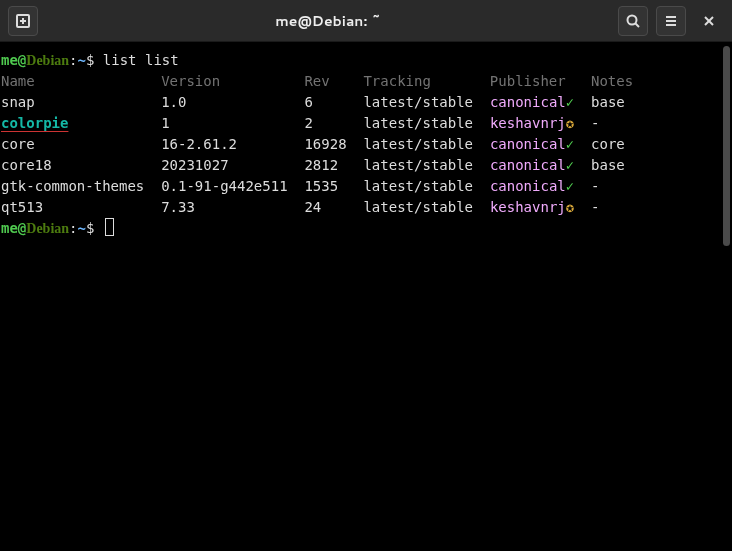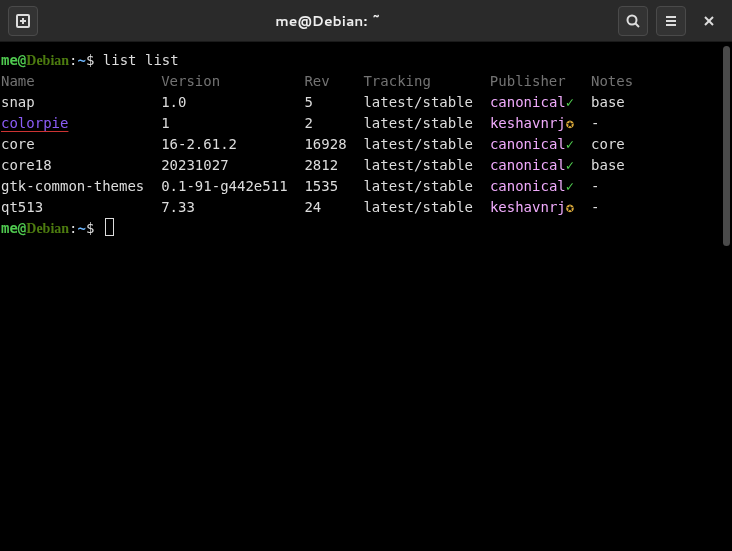--- a/index.html
+++ b/index.html
@@ -68,21 +68,21 @@
     }
     .line { white-space: pre; }
     .user { color: #4fc94f; font-weight: bold; }
     .host { color: #4d7c0f; font-weight: bold; font-family: Liberation Serif, serif; }
     .colon { color: #ddd; }
     .path { color: #6fb8ff; font-weight: bold; }
     .dollar { color: #ddd; }
     .cmd { color: #ddd; }
     .header { color: #737373; }
     .row { white-space: pre; }
-    .link { color: #8b5cf6; text-decoration: underline; text-decoration-color: #c33; text-underline-offset: 3px; }
+    .link { color: #14b8a6; text-decoration: underline; text-decoration-color: #c33; text-underline-offset: 3px; font-weight: bold; }
     .pub { color: #f0abfc; }
     .check { color: #4fc94f; }
     .star { color: #d9a83a; }
     .cursor {
       display: inline-block;
       width: 9px;
       height: 18px;
       border: 1px solid #ddd;
       vertical-align: text-bottom;
       margin-left: 2px;
@@ -122,21 +122,21 @@
     </div>
   </div>
 </div>
 
 <div class="terminal">
   <div class="scrollbar"></div>
   <div class="terminal-inner">
     <div class="line"><span class="user">me</span><span class="user">@</span><span class="host">Debian</span><span class="colon">:</span><span class="path">~</span><span class="dollar">$ </span><span class="cmd">list list</span></div>
     <div class="line header" id="header-line">Name               Version          Rev    Tracking       Publisher   Notes</div>
     <div id="rows">
-        <div class="line row"><span>snap               </span><span>1.0              5      latest/stable  </span><span class="pub">canonical</span><span class="check">✓</span><span>  base</span></div>
+        <div class="line row"><span>snap               </span><span>1.0              6      latest/stable  </span><span class="pub">canonical</span><span class="check">✓</span><span>  base</span></div>
         <div class="line row"><span><span class="link">colorpie</span>           </span><span>1                2      latest/stable  </span><span class="pub">keshavnrj</span><span class="star">✪</span><span>  -</span></div>
         <div class="line row"><span>core               </span><span>16-2.61.2        16928  latest/stable  </span><span class="pub">canonical</span><span class="check">✓</span><span>  core</span></div>
         <div class="line row"><span>core18             </span><span>20231027         2812   latest/stable  </span><span class="pub">canonical</span><span class="check">✓</span><span>  base</span></div>
         <div class="line row"><span>gtk-common-themes  </span><span>0.1-91-g442e511  1535   latest/stable  </span><span class="pub">canonical</span><span class="check">✓</span><span>  -</span></div>
         <div class="line row"><span>qt513              </span><span>7.33             24     latest/stable  </span><span class="pub">keshavnrj</span><span class="star">✪</span><span>  -</span></div>
       </div>
     <div class="line"><span class="user">me</span><span class="user">@</span><span class="host">Debian</span><span class="colon">:</span><span class="path">~</span><span class="dollar">$ </span><span class="cursor"></span></div>
   </div>
 </div>
 

